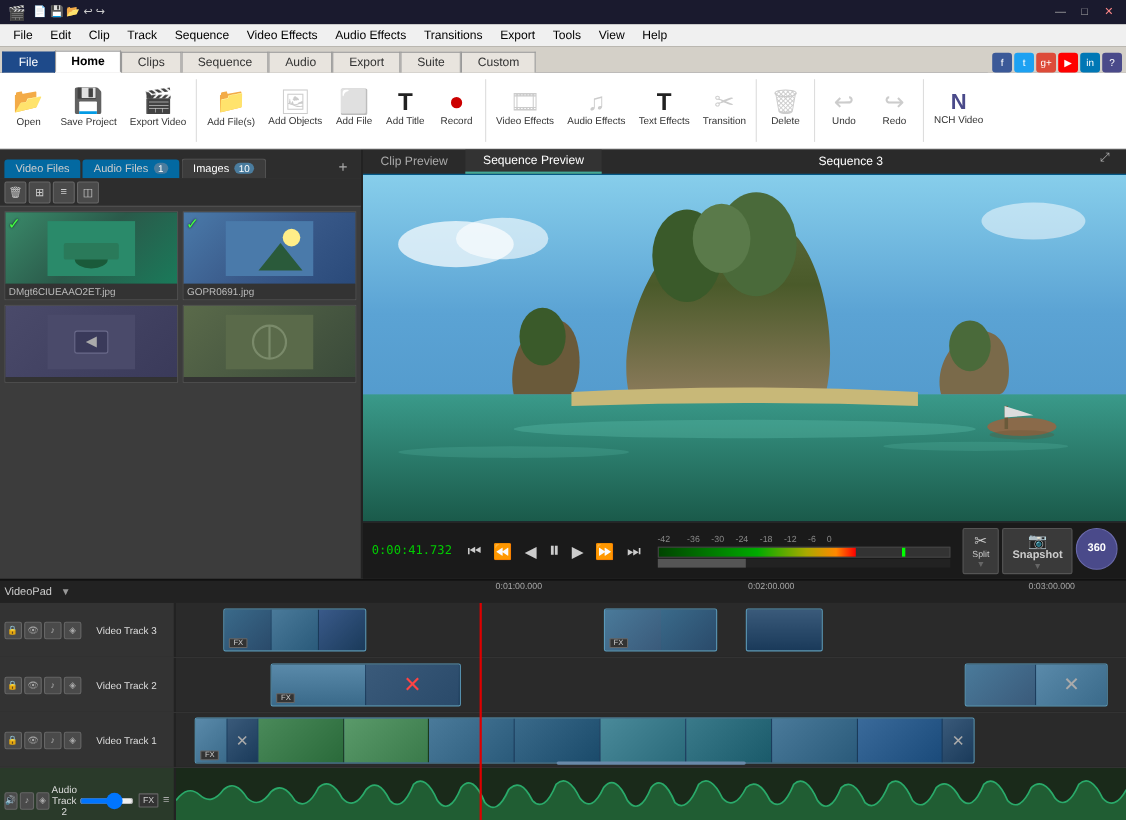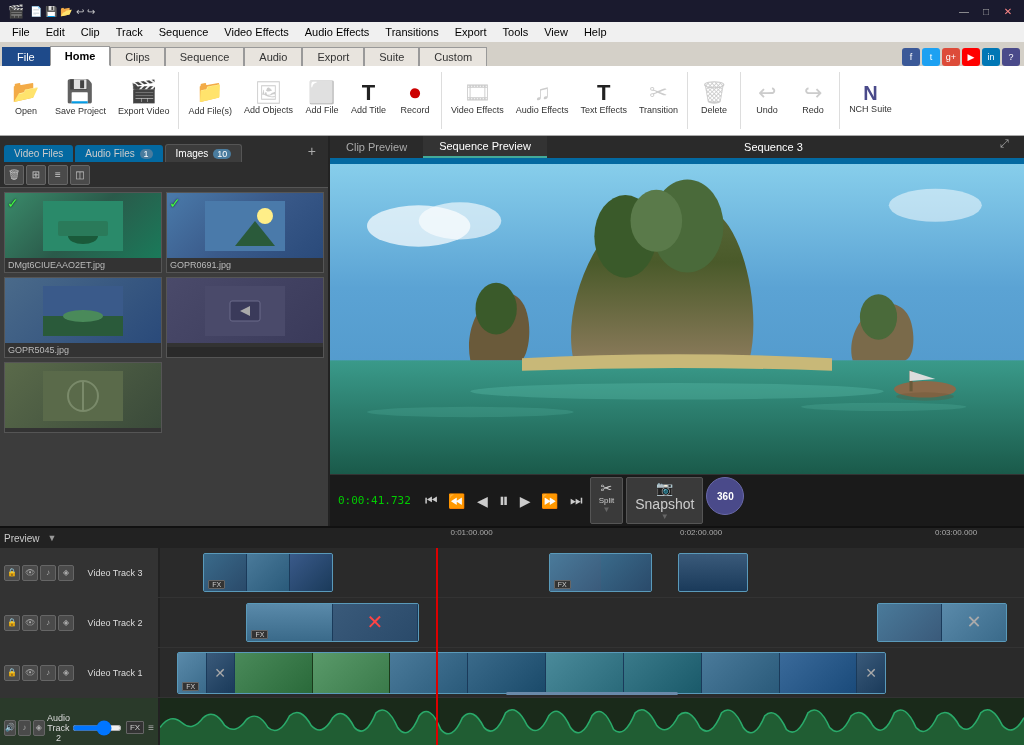--- a/index.html
+++ b/index.html
@@ -195,21 +195,21 @@
     <div style="font-size:22px;">↩</div>
     <div class="label">Undo</div>
   </div>
   <div class="ribbon-btn">
     <div style="font-size:22px;">↪</div>
     <div class="label">Redo</div>
   </div>
   <div class="ribbon-sep"></div>
   <div class="ribbon-btn">
     <div style="font-size:20px;color:#4a4a8a;font-weight:bold;">N</div>
-    <div class="label">NCH Suite</div>
+    <div class="label">NCH Video</div>
   </div>
 </div>
 
 <div id="main" style="height:390px;">
 
   <div id="left-panel">
 
     <div id="media-tabs">
       <div class="media-tab">Video Files</div>
       <div class="media-tab">Audio Files <span class="badge">1</span></div>
@@ -246,30 +246,20 @@
               <circle cx="60" cy="15" r="8" fill="#ffee88"></circle>
               <polygon points="30,45 50,20 70,45" fill="#2a5a3a"></polygon>
             </svg>
         </div>
         <div class="media-check">✓</div>
         <div class="media-label">GOPR0691.jpg</div>
       </div>
 
 
 
-      <div class="media-item">
-        <div class="media-thumb-placeholder" style="background:linear-gradient(135deg,#4a6a8a,#2a4a7a);">
-          <svg width="80" height="50" viewBox="0 0 80 50">
-              <rect fill="#3a5a8a" width="80" height="30"></rect>
-              <rect y="30" fill="#2a5a3a" width="80" height="20"></rect>
-              <ellipse cx="40" cy="30" rx="20" ry="6" fill="#4a8a5a"></ellipse>
-            </svg>
-        </div>
-        <div class="media-label">GOPR5045.jpg</div>
-      </div>
 
 
       <div class="media-item">
         <div class="media-thumb-placeholder" style="background:linear-gradient(135deg,#4a4a6a,#3a3a5a);">
           <svg width="80" height="50" viewBox="0 0 80 50">
               <rect fill="#4a4a6a" width="80" height="50"></rect>
               <rect x="25" y="15" width="30" height="20" fill="#3a3a5a" rx="2" stroke="#6a6a8a" stroke-width="1"></rect>
               <polygon points="35,25 45,20 45,30" fill="#aaa"></polygon>
             </svg>
         </div>
@@ -284,21 +274,21 @@
               <line x1="40" y1="10" x2="40" y2="40" stroke="#7a8a6a" stroke-width="2"></line>
             </svg>
         </div>
         <div class="media-label"></div>
       </div>
     </div>
   </div>
 
   <div id="right-panel">
 
-    <div style="display:flex;background:#2a2a2a;border-bottom:6px solid #0369a1;align-items:center;">
+    <div style="display:flex;background:#2a2a2a;border-bottom:1px solid #0369a1;align-items:center;">
       <div class="preview-tab">
         <span>Clip Preview</span>
       </div>
       <div class="preview-tab active">
         <span>Sequence Preview</span>
       </div>
       <div id="preview-title">Sequence 3</div>
       <div style="width:20px;height:20px;margin-right:4px;cursor:pointer;color:#aaa;">⤢</div>
     </div>
 
@@ -361,43 +351,62 @@
     <div id="transport" style="background:#1a1a1a;height:52px;display:flex;align-items:center;padding:0 8px;gap:3px;border-top:1px solid #333;">
       <span style="color:#00cc00;font-family:monospace;font-size:11px;min-width:80px;">0:00:41.732</span>
       <button class="transport-btn" style="font-size:14px;">⏮</button>
       <button class="transport-btn" style="font-size:14px;">⏪</button>
       <button class="transport-btn" style="font-size:14px;">◀</button>
       <button class="transport-btn" id="play-btn" style="font-size:20px;">⏸</button>
       <button class="transport-btn" style="font-size:14px;">▶</button>
       <button class="transport-btn" style="font-size:14px;">⏩</button>
       <button class="transport-btn" style="font-size:14px;">⏭</button>
 
+      <div style="flex:1;padding:0 8px;">
+        <div style="display:flex;gap:2px;align-items:center;margin-bottom:2px;">
+          <span style="font-size:8px;color:#888;width:25px;">-42</span>
+          <span style="font-size:8px;color:#888;width:20px;">-36</span>
+          <span style="font-size:8px;color:#888;width:20px;">-30</span>
+          <span style="font-size:8px;color:#888;width:20px;">-24</span>
+          <span style="font-size:8px;color:#888;width:20px;">-18</span>
+          <span style="font-size:8px;color:#888;width:20px;">-12</span>
+          <span style="font-size:8px;color:#888;width:15px;">-6</span>
+          <span style="font-size:8px;color:#888;width:10px;">0</span>
+        </div>
+        <div style="height:10px;background:#333;position:relative;border:1px solid #444;">
+          <div style="height:100%;width:68%;background:linear-gradient(90deg,#004400 0%,#00aa00 50%,#aaaa00 75%,#ff8800 90%,#ff0000 100%);"></div>
+          <div style="position:absolute;right:15%;top:0;width:3px;height:100%;background:#0f0;"></div>
+        </div>
+        <div style="height:8px;background:#222;margin-top:1px;">
+          <div style="width:30%;height:100%;background:#555;"></div>
+        </div>
+      </div>
 
       <div style="display:flex;gap:3px;">
         <div class="transport-right-btn">
           <span style="font-size:14px;">✂</span>
           <span style="font-size:8px;">Split</span>
           <span class="split-arrow">▼</span>
         </div>
         <div class="transport-right-btn">
           <span style="font-size:14px;">📷</span>
-          <span style="font-size:14px;">Snapshot</span>
+          <span style="font-size:10px;font-weight:bold;">Snapshot</span>
           <span class="split-arrow">▼</span>
         </div>
         <div style="background:#4a4a8a;border:1px solid #6a6aaa;color:#fff;padding:4px 8px;cursor:pointer;border-radius:50%;width:38px;height:38px;display:flex;align-items:center;justify-content:center;font-size:10px;font-weight:bold;">360</div>
       </div>
     </div>
   </div>
 </div>
 
 <div id="timeline-container">
 
   <div id="timeline-header">
     <div style="display:flex;align-items:center;gap:4px;width:160px;">
-      <span style="color:#ccc;font-size:10px;margin-right:4px;">Preview</span>
+      <span style="color:#ccc;font-size:10px;margin-right:4px;">VideoPad</span>
       <span style="color:#999;font-size:9px;">▼</span>
     </div>
     <div style="flex:1;position:relative;overflow:hidden;height:20px;">
       <div style="position:absolute;left:0;font-size:8px;color:#aaa;margin-top:36px;">0:00:00.000</div>
       <div style="position:absolute;left:calc(33%);font-size:8px;color:#aaa;">0:01:00.000</div>
       <div style="position:absolute;left:calc(60%);font-size:8px;color:#aaa;">0:02:00.000</div>
       <div style="position:absolute;left:calc(90%);font-size:8px;color:#aaa;">0:03:00.000</div>
     </div>
   </div>
 

